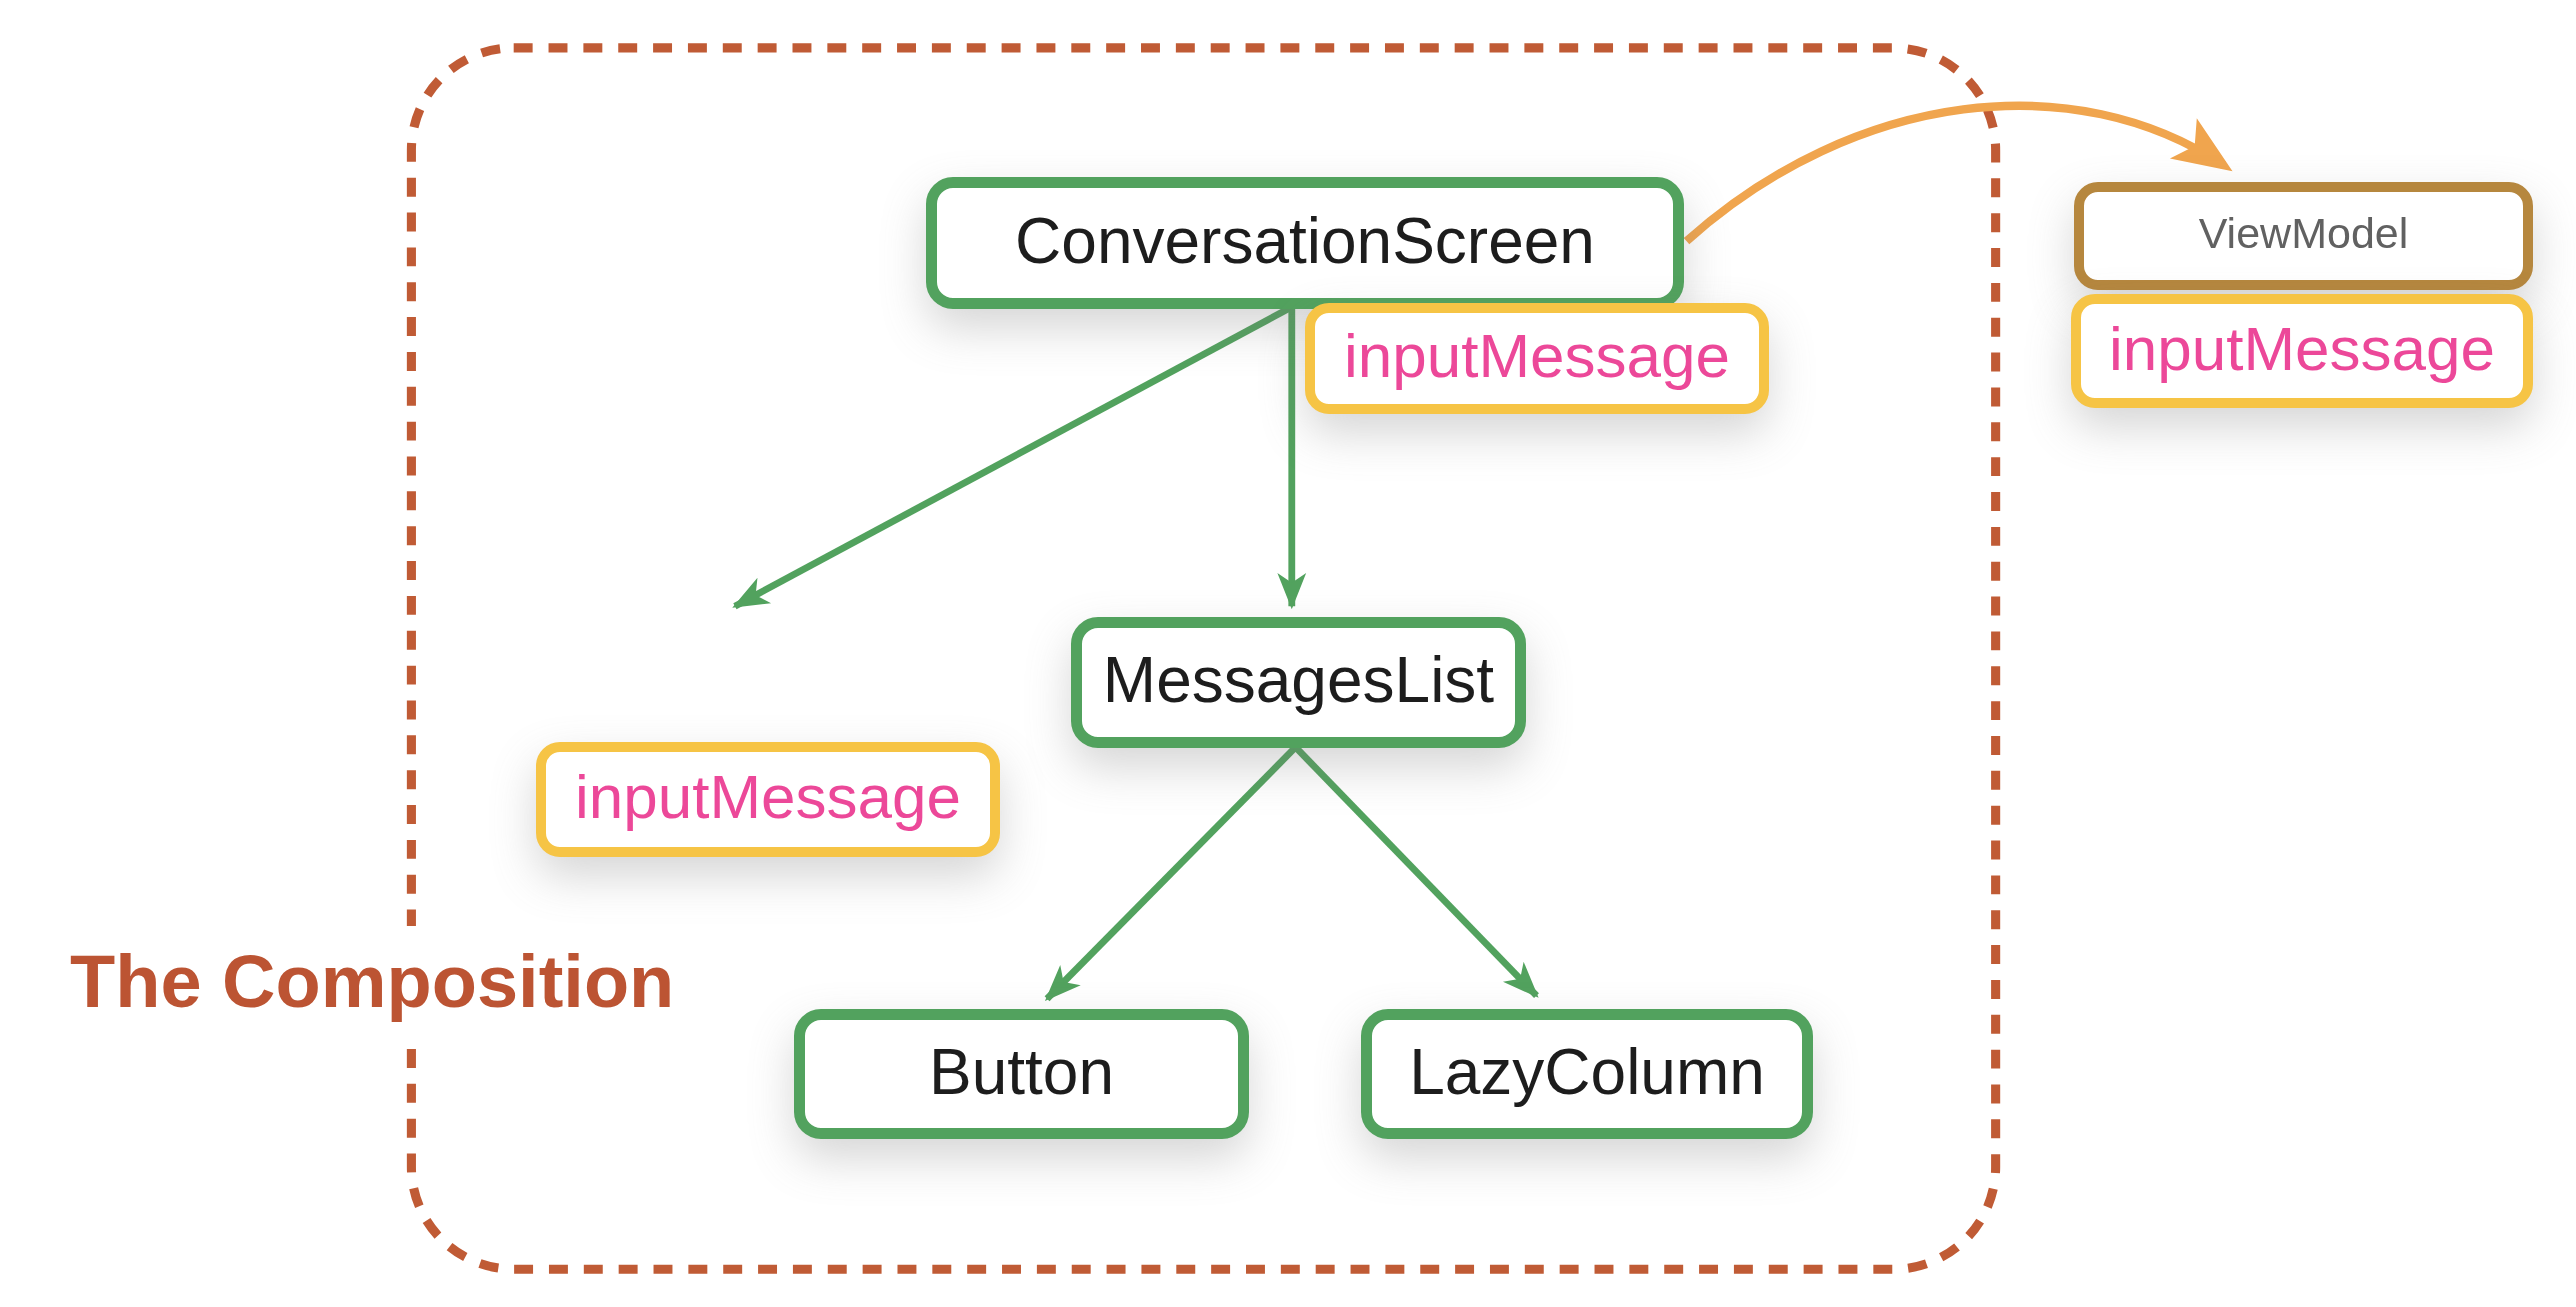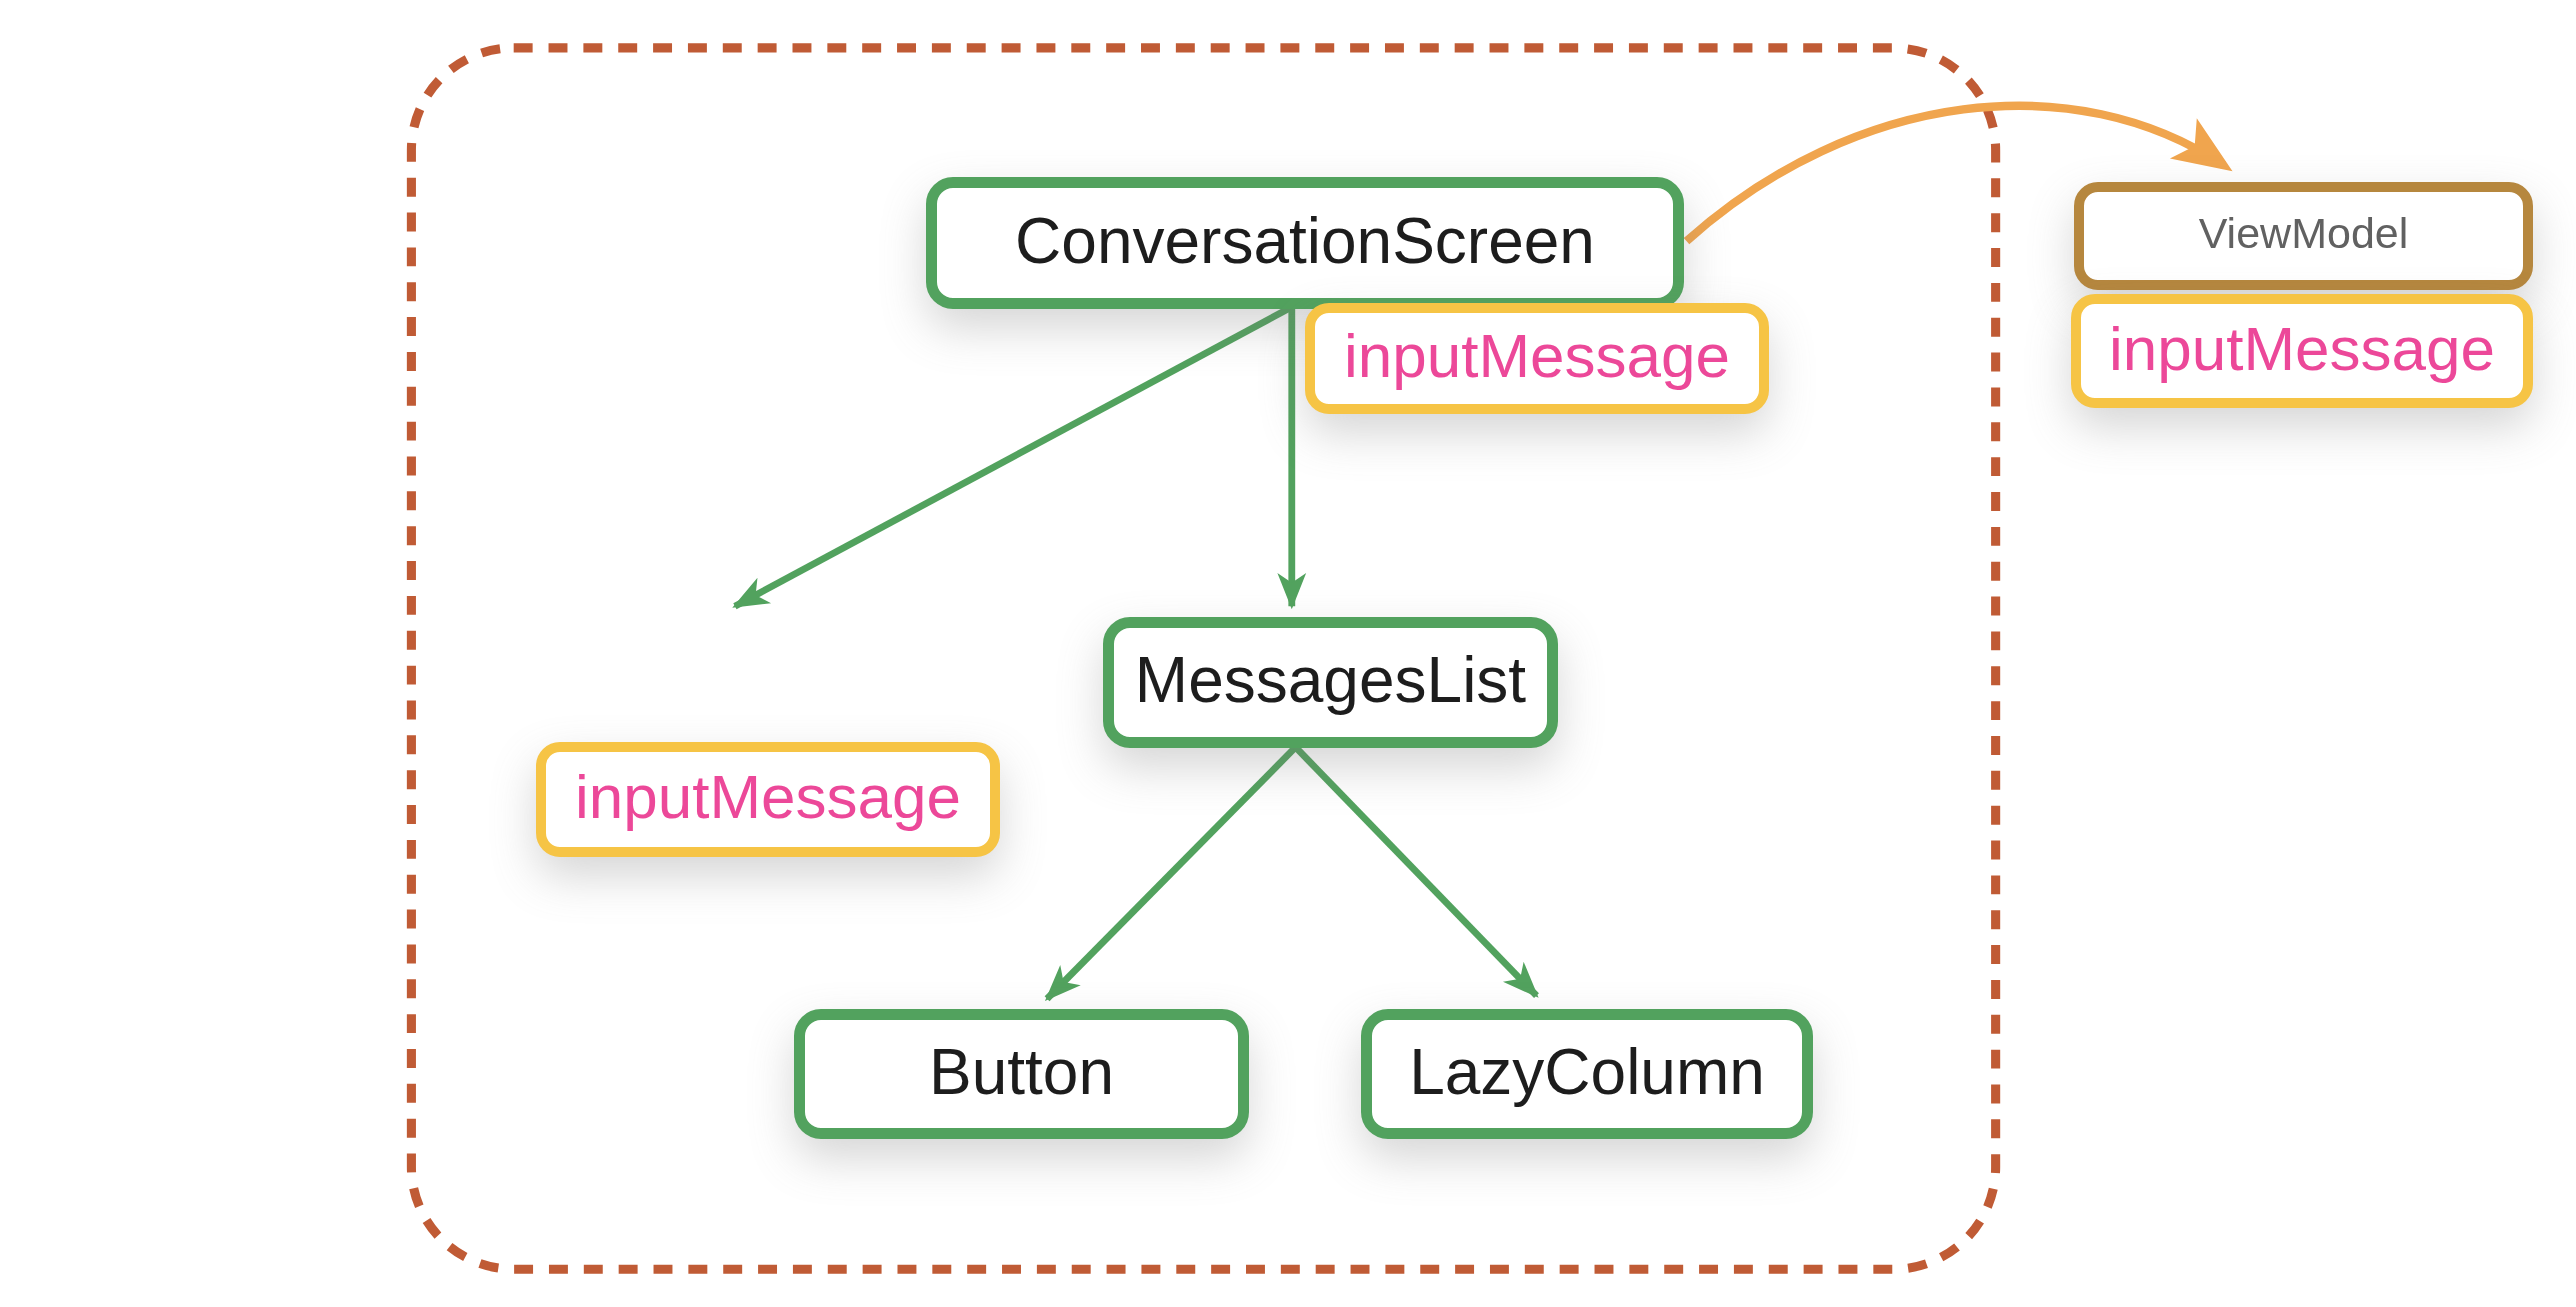--- a/index.html
+++ b/index.html
@@ -66,21 +66,21 @@
     font-weight: bold;
     line-height: 1.05;
     white-space: nowrap;
   }
 
   
   #node-conversation-screen { left: 926px; top: 177px;  width: 758px; height: 132px; }
   #badge-conversation-state { left: 1305px; top: 303px;  width: 464px;  height: 111px; }
   #node-user-input          { left: 532px;  top: 617px;  width: 455px;  height: 123px; }
   #badge-user-input-state   { left: 536px;  top: 742px;  width: 464px;  height: 115px; }
-  #node-messages-list       { left: 1071px; top: 617px;  width: 455px;  height: 131px; margin-left: 32px; }
+  #node-messages-list       { left: 1071px; top: 617px;  width: 455px;  height: 131px; }
   #node-button              { left: 794px; top: 1009px; width: 455px;  height: 130px; }
   #node-lazy-column         { left: 1361px; top: 1009px; width: 452px;  height: 130px; }
   #node-view-model          { left: 2074px; top: 182px;  width: 459px;  height: 108px; }
   #badge-view-model-state   { left: 2071px; top: 294px;  width: 462px;  height: 114px; }
 </style>
 </head>
 <body>
 
 <div id="canvas">
 
@@ -130,15 +130,16 @@
   </div>
 
   <div class="node viewmodel" id="node-view-model">
     <span class="label">ViewModel</span>
   </div>
 
   <div class="node state-badge" id="badge-view-model-state">
     <span class="label">inputMessage</span>
   </div>
 
+  <div id="composition-title">The Composition</div>
 
 </div>
 
 
 </body></html>

